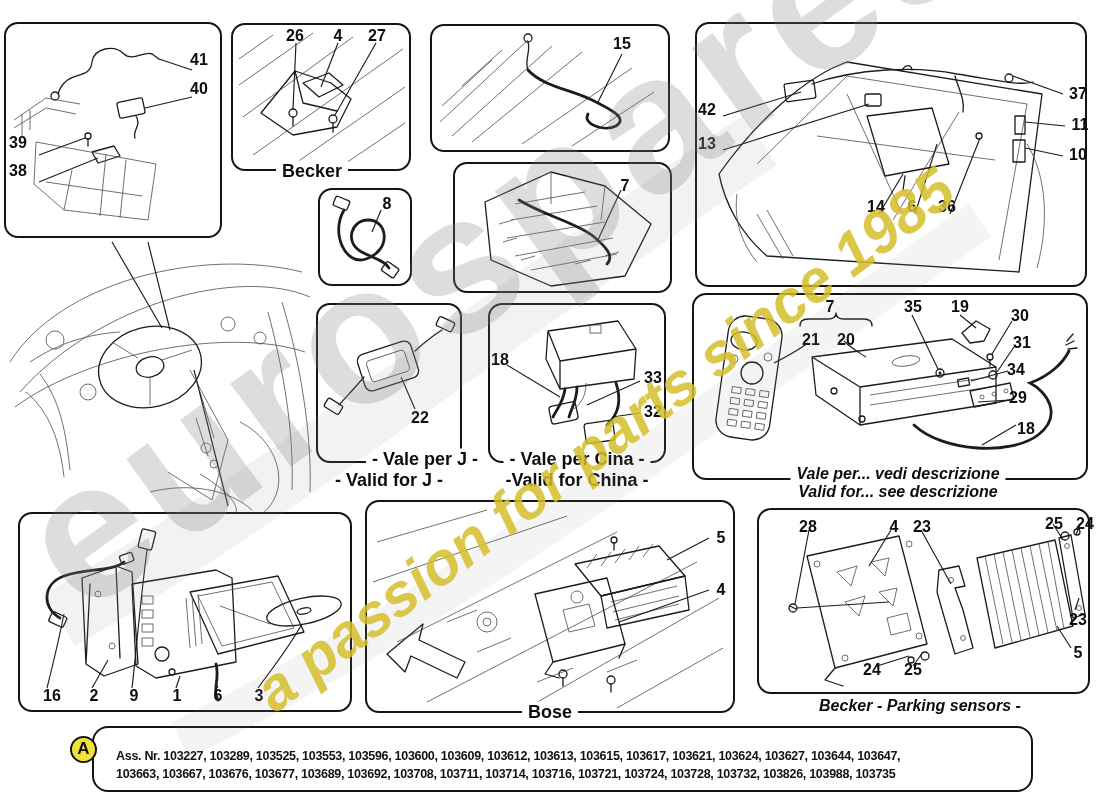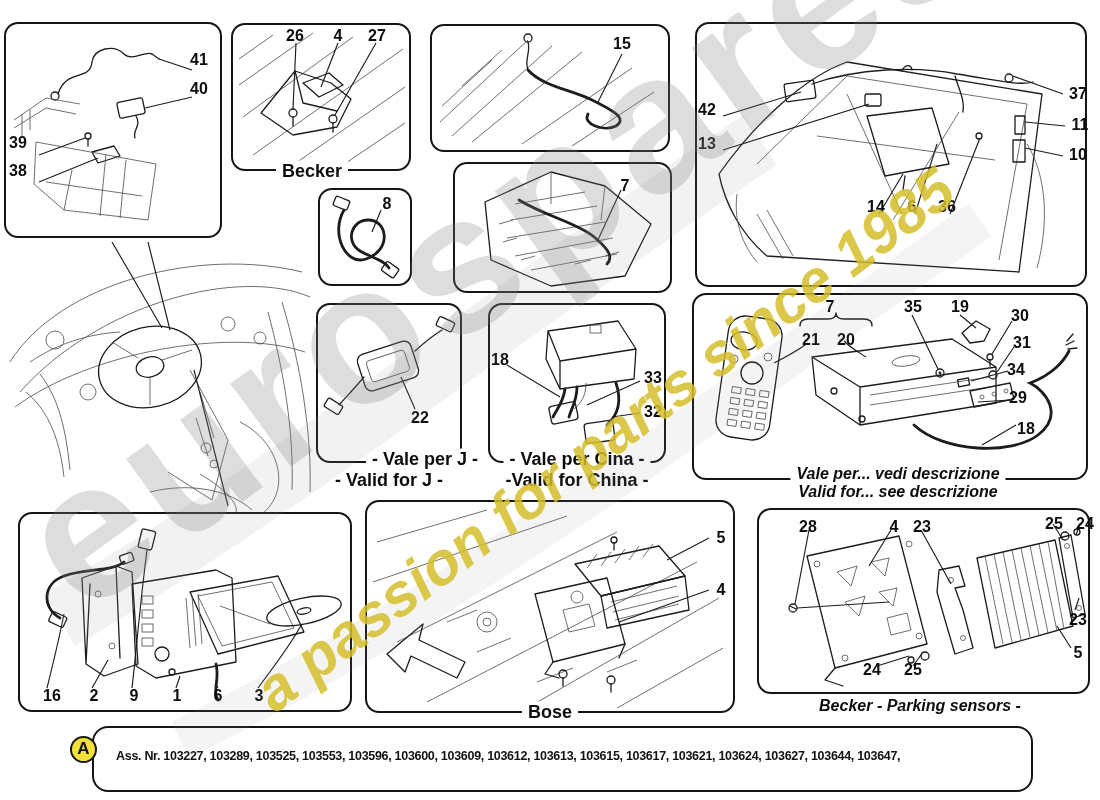--- a/index.html
+++ b/index.html
@@ -378,20 +378,21 @@
   <div class="callout" style="left:1085px;top:524px;">24</div>
   <div class="callout" style="left:872px;top:670px;">24</div>
   <div class="callout" style="left:913px;top:670px;">25</div>
   <div class="callout" style="left:1078px;top:620px;">23</div>
   <div class="callout" style="left:1078px;top:653px;">5</div>
   <div class="plabel cap" style="left:920px;top:706px;">Becker - Parking sensors -</div>
 
   <div id="footer-box"></div>
   <div id="footer-badge">A</div>
   <div id="fline1" class="ftext">Ass. Nr. 103227, 103289, 103525, 103553, 103596, 103600, 103609, 103612, 103613, 103615, 103617, 103621, 103624, 103627, 103644, 103647,</div>
+  <div id="fline2" class="ftext">103663, 103667, 103676, 103677, 103689, 103692, 103708, 103711, 103714, 103716, 103721, 103724, 103728, 103732, 103826, 103988, 103735</div>
 
   <svg class="wm" style="left:0;top:0;" width="1100" height="800">
     <path d="M60,620 C300,480 520,300 760,140" stroke="rgba(150,150,150,0.12)" stroke-width="60" fill="none"></path>
     <path d="M180,740 C430,620 700,420 980,220" stroke="rgba(150,150,150,0.10)" stroke-width="40" fill="none"></path>
   </svg>
   <div id="wm-brand" class="wm">eurospares</div>
   <div id="wm-tagline" class="wm">a passion for parts since 1985</div>
 
 </div>
 

